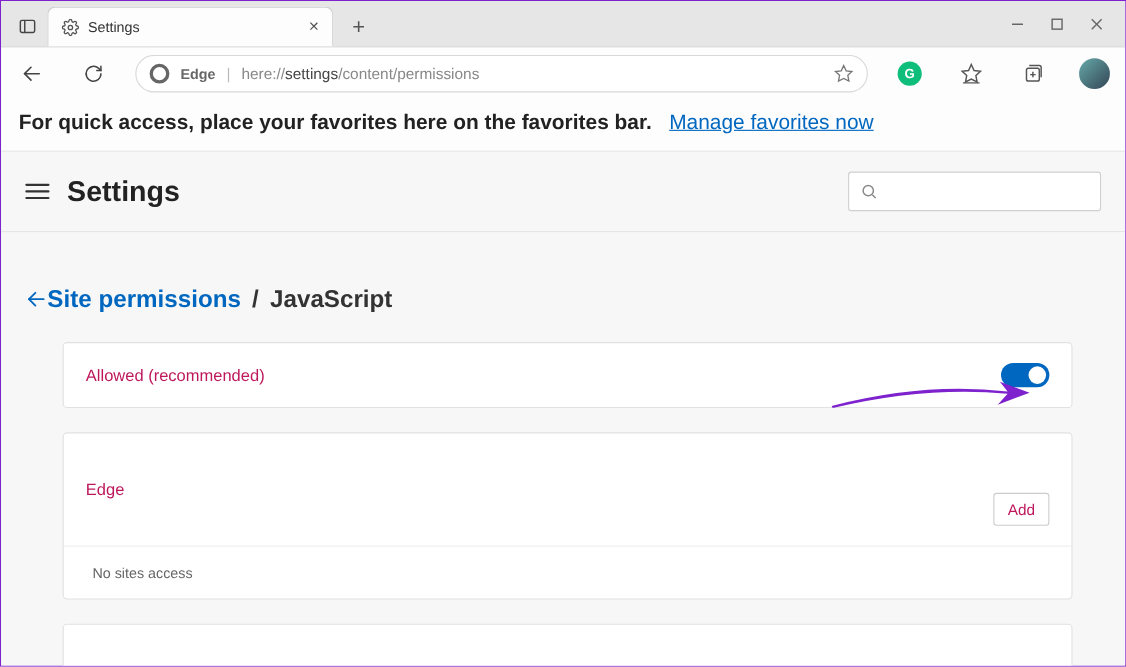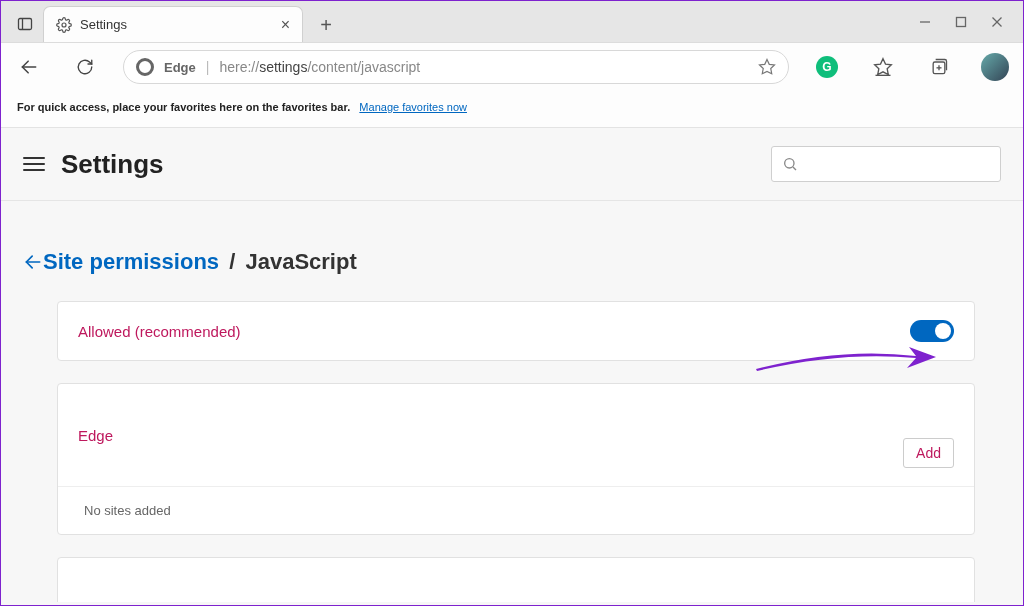--- a/index.html
+++ b/index.html
@@ -88,21 +88,21 @@
   .addr .url{font-size:14px;color:#888;}
   .addr .url b{color:#444; font-weight:500;}
   .addr .spacer{flex:1;}
   .addr .star{color:#888;}
   .green-circle{width:22px;height:22px;border-radius:50%;background:#0fbe7b;display:flex;align-items:center;justify-content:center;color:#fff;font-weight:bold;font-size:12px;}
   .avatar{width:28px;height:28px;border-radius:50%;background:linear-gradient(135deg,#6aa,#345);}
   
   .favbar{
     background:#fdfdfd;
     padding:10px 16px 14px 16px;
-    font-size:11px;
+    font-size:19px;
     color:#222;
     border-bottom:1px solid #e3e3e3;
   }
   .favbar a{color:#0067c0;text-decoration:underline;}
   .favbar b{font-weight:600;}
   
   .content{
     background:#f7f7f7;
     height: calc(100% - 42px - 48px - 40px);
     overflow:hidden;
@@ -213,21 +213,21 @@
   <div class="tb-btn">
     <svg width="18" height="18" viewBox="0 0 24 24" fill="none" stroke="#444" stroke-width="1.8" stroke-linecap="round">
         <path d="M21 12a9 9 0 1 1-3-6.7L21 8"></path>
         <polyline points="21 3 21 8 16 8"></polyline>
       </svg>
   </div>
   <div class="addr">
     <span class="edge-logo"></span>
     <span class="edge-label">Edge</span>
     <span class="divider">|</span>
-    <span class="url"><span>here://</span><b>settings</b><span>/content/javascript</span></span>
+    <span class="url"><span>here://</span><b>settings</b><span>/content/permissions</span></span>
     <span class="spacer"></span>
     <span class="star">
       <svg width="18" height="18" viewBox="0 0 24 24" fill="none" stroke="#777" stroke-width="1.6">
           <polygon points="12 2 15 8.5 22 9.3 17 14 18.3 21 12 17.8 5.7 21 7 14 2 9.3 9 8.5 12 2"></polygon>
         </svg>
     </span>
   </div>
   <div class="tb-btn">
       <span class="green-circle">G</span>
     </div>
@@ -299,21 +299,21 @@
           </div>
       </div>
     </div>
 
     <div class="card">
       <div class="card-row">
         <span class="label">Edge</span>
         <span class="row-spacer"></span>
         <button class="add-btn">Add</button>
       </div>
-      <div class="sub-row">No sites added</div>
+      <div class="sub-row">No sites access</div>
     </div>
 
     <div class="card">
       <div class="card-row">
         <span class="label">Allow</span>
         <span class="row-spacer"></span>
         <button class="add-btn">Add</button>
       </div>
     </div>
 

